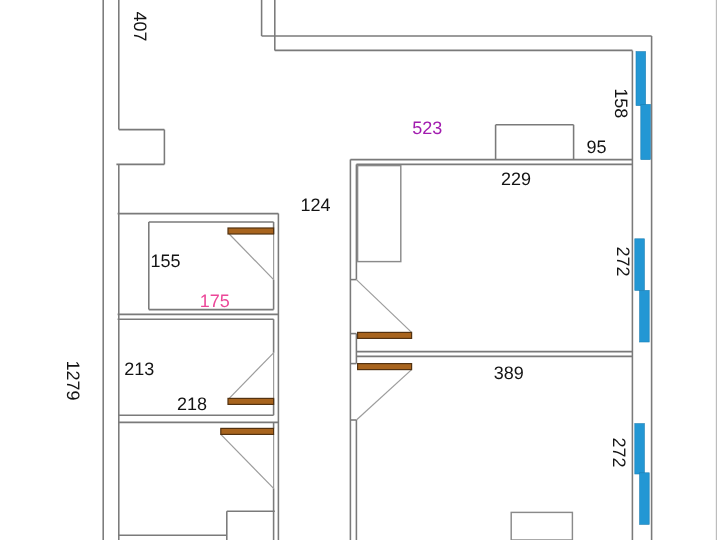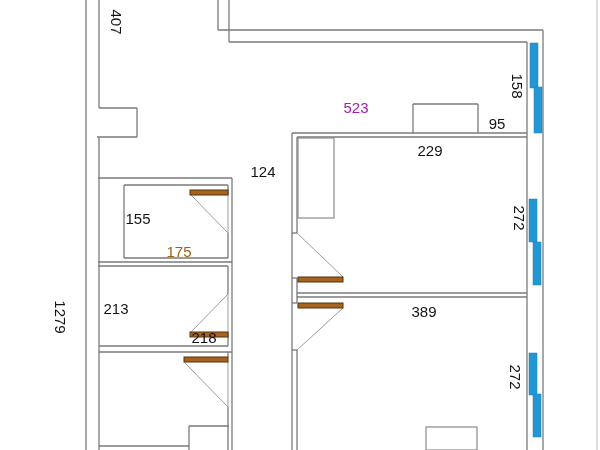--- a/index.html
+++ b/index.html
@@ -85,21 +85,21 @@
       <line x1="597" y1="0" x2="597" y2="450" stroke="#bdbdbd" stroke-width="1"></line>
     </svg>
   <div id="labels">
       <div class="dim-label rot" style="left: 116px; top: 22px; color: rgb(20, 20, 20);">407</div>
       <div class="dim-label" style="left: 356px; top: 59px; color: #a21caf; margin-top: 48px;">523</div>
       <div class="dim-label rot" style="left: 517px; top: 86px; color: rgb(20, 20, 20);">158</div>
       <div class="dim-label" style="left: 497px; top: 123px; color: rgb(20, 20, 20);">95</div>
       <div class="dim-label" style="left: 430px; top: 150px; color: rgb(20, 20, 20);">229</div>
       <div class="dim-label" style="left: 263px; top: 171px; color: rgb(20, 20, 20); text-align: center;">124</div>
       <div class="dim-label" style="left: 138px; top: 218px; color: rgb(20, 20, 20);">155</div>
-      <div class="dim-label" style="left: 179px; top: 251px; color: #a16207;">175</div>
+      <div class="dim-label" style="left: 179px; top: 251px; color: #ec4899;">175</div>
       <div class="dim-label rot" style="left: 60px; top: 317px; color: rgb(20, 20, 20);">1279</div>
       <div class="dim-label" style="left: 116px; top: 308px; color: rgb(20, 20, 20);">213</div>
-      <div class="dim-label" style="left: 160px; top: 337px; color: rgb(20, 20, 20); margin-left: 44px;">218</div>
+      <div class="dim-label" style="left: 160px; top: 337px; color: rgb(20, 20, 20);">218</div>
       <div class="dim-label rot" style="left: 519px; top: 218px; color: rgb(20, 20, 20);">272</div>
       <div class="dim-label" style="left: 424px; top: 311px; color: rgb(20, 20, 20); text-align: center;">389</div>
       <div class="dim-label rot" style="left: 515px; top: 377px; color: rgb(20, 20, 20);">272</div>
     </div>
 </div>
 
 </body></html>

